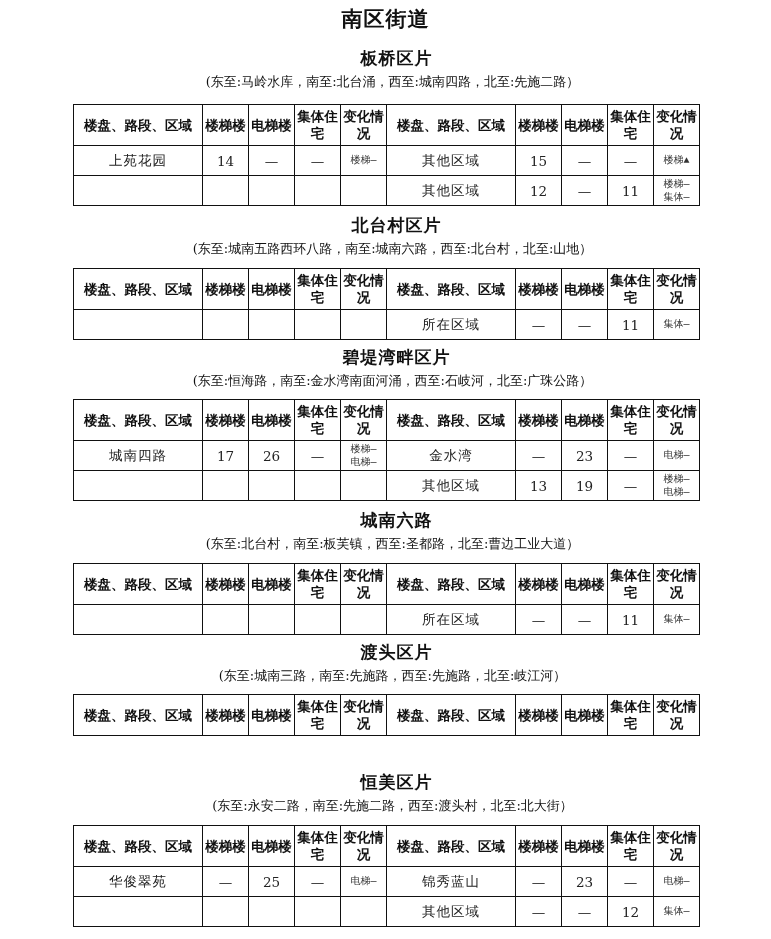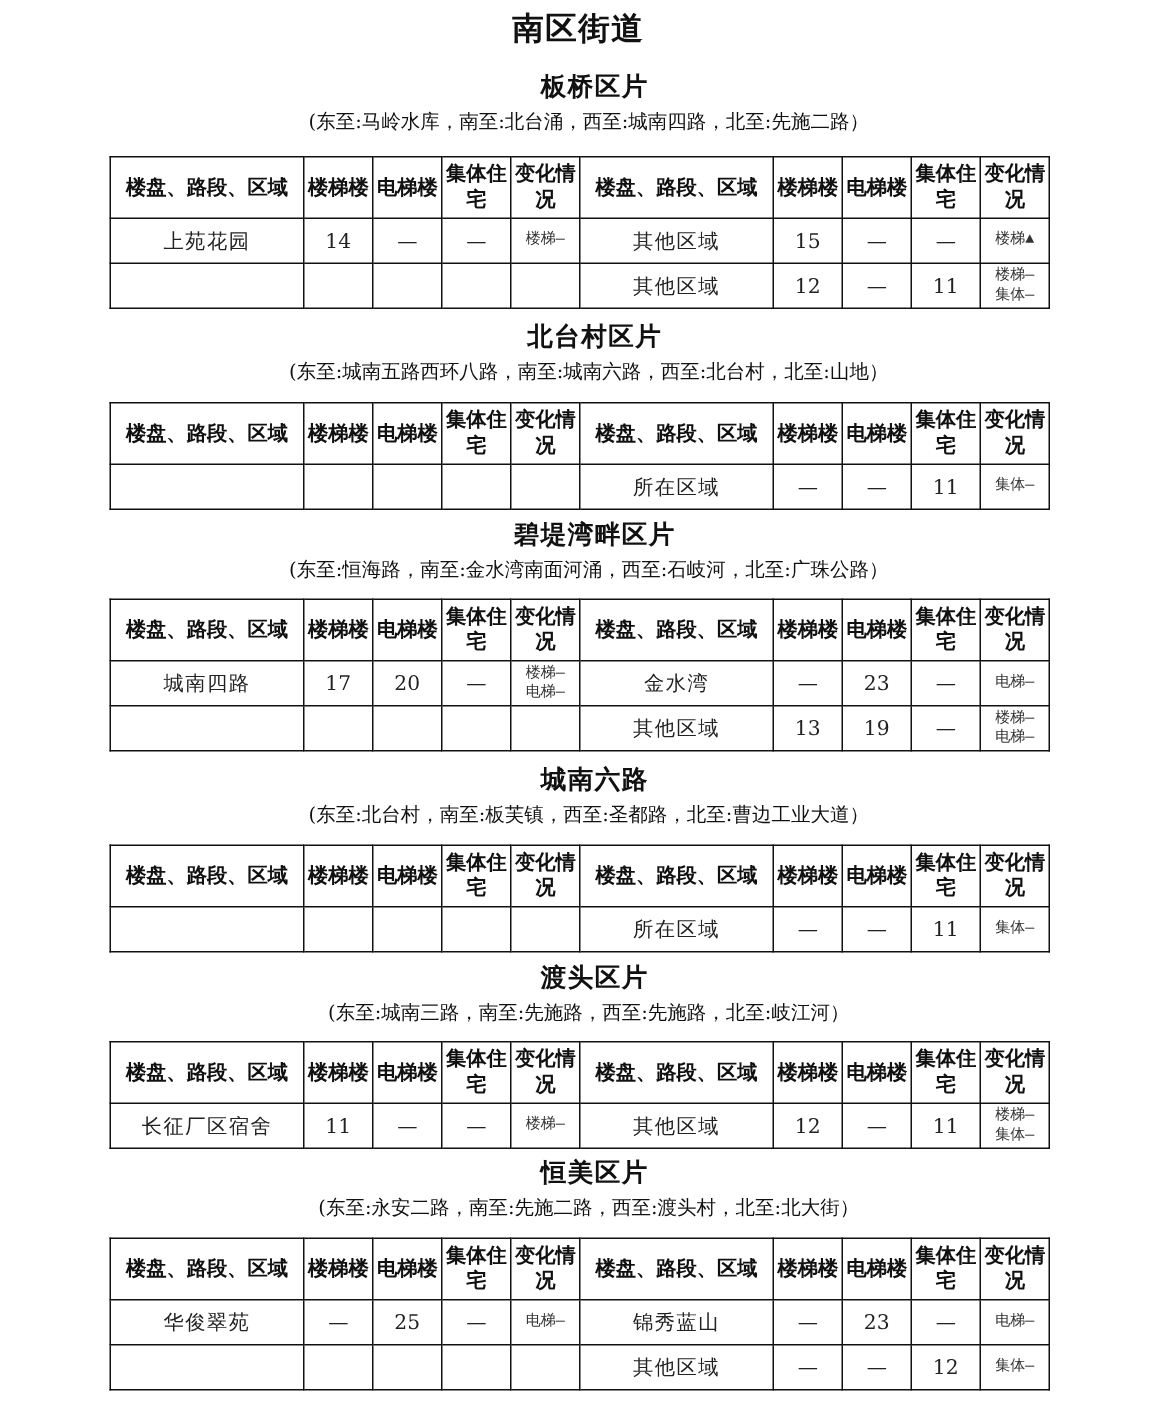--- a/index.html
+++ b/index.html
@@ -154,21 +154,21 @@
         <th>变化情况</th>
     <th>楼盘、路段、区域</th>
         <th>楼梯楼</th>
         <th>电梯楼</th>
         <th>集体住宅</th>
         <th>变化情况</th>
   </tr>
   <tr>
     <td class="name">城南四路</td>
         <td>17</td>
-        <td>20</td>
+        <td>26</td>
         <td>—</td>
         <td class="chg" style="white-space: pre-line;">楼梯—
 电梯—</td>
     <td class="name">金水湾</td>
         <td>—</td>
         <td>23</td>
         <td>—</td>
         <td class="chg" style="white-space: pre-line;">电梯—</td>
   </tr>
   <tr>
@@ -255,33 +255,20 @@
         <th>楼梯楼</th>
         <th>电梯楼</th>
         <th>集体住宅</th>
         <th>变化情况</th>
     <th>楼盘、路段、区域</th>
         <th>楼梯楼</th>
         <th>电梯楼</th>
         <th>集体住宅</th>
         <th>变化情况</th>
   </tr>
-  <tr>
-    <td class="name">长征厂区宿舍</td>
-        <td>11</td>
-        <td>—</td>
-        <td>—</td>
-        <td class="chg" style="white-space: pre-line;">楼梯—</td>
-    <td class="name">其他区域</td>
-        <td>12</td>
-        <td>—</td>
-        <td>11</td>
-        <td class="chg" style="white-space: pre-line;">楼梯—
-集体—</td>
-  </tr>
 </tbody>
   </table>
 
 <div class="section" style="top:769px;">
   <div class="sec-title">恒美区片</div>
   <div class="sec-bounds">(东至:永安二路，南至:先施二路，西至:渡头村，北至:北大街）</div>
 </div>
 <table class="grid" style="top:825px;">
   <colgroup>
       <col class="c-name">

